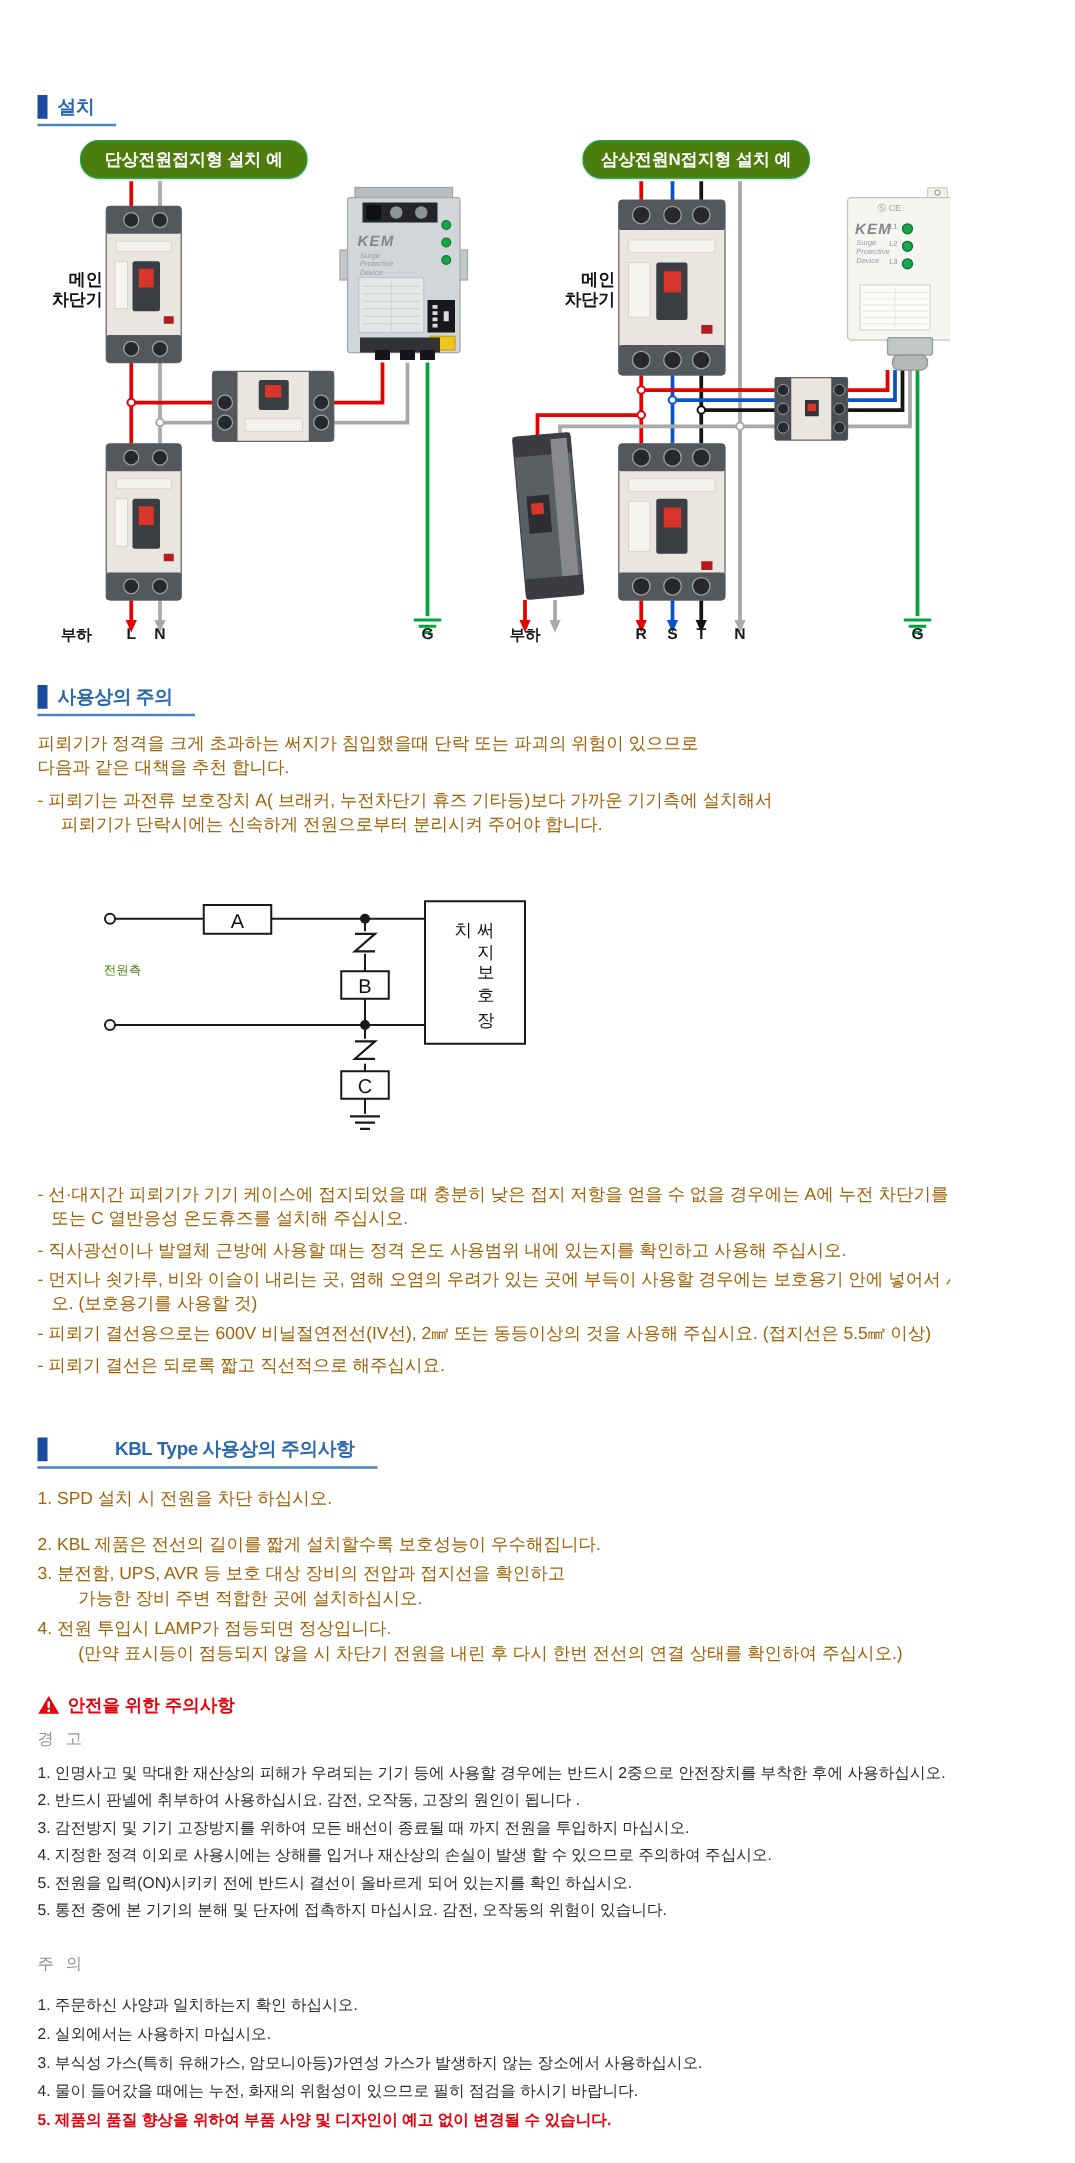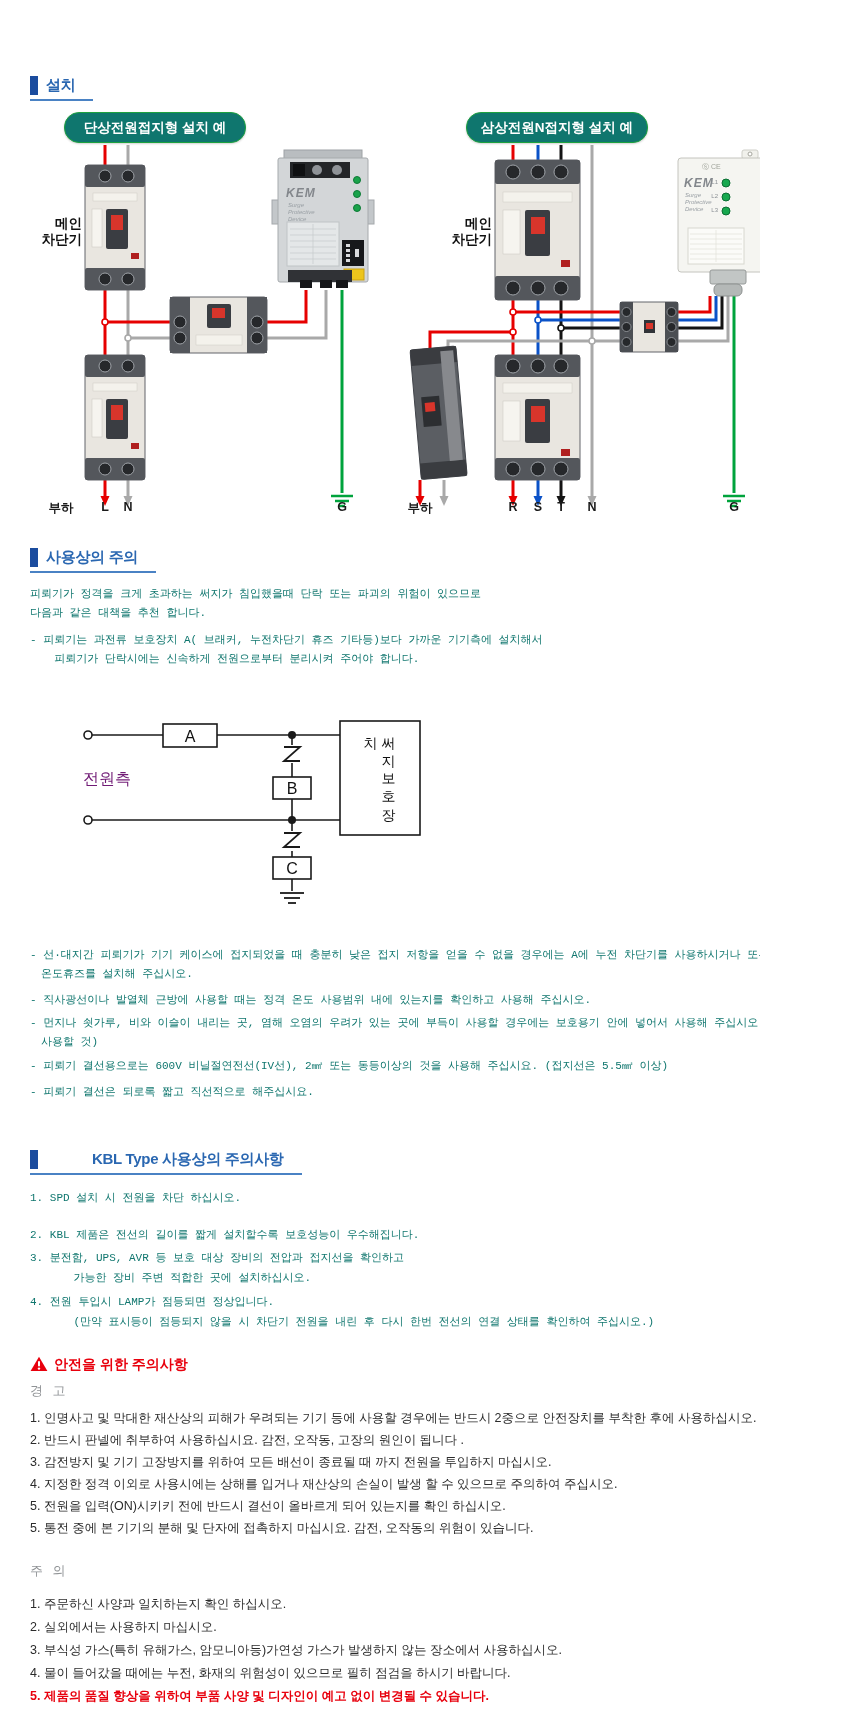--- a/index.html
+++ b/index.html
@@ -5,41 +5,41 @@
   html,body{margin:0;padding:0;background:#fff;}
   .page{position:relative;width:760px;height:1730px;background:#fff;overflow:hidden;
         font-family:"Liberation Sans","DejaVu Sans",sans-serif;color:#222;}
   
   .hdr{position:absolute;display:flex;align-items:center;border-bottom:2px solid #4a82c4;
        padding:0 18px 4px 0;}
   .hdr .bar{width:8px;height:19px;background:#1b4c9e;margin-right:8px;}
   .hdr .t{font-size:15px;font-weight:700;color:#2a67b1;letter-spacing:-0.3px;}
   
   .badge{position:absolute;width:180px;height:29px;line-height:29px;border-radius:15px;
-         background:#0f766e;border:1px solid #1da23f;color:#fff;font-weight:700;
+         background:#4d7c0f;border:1px solid #1da23f;color:#fff;font-weight:700;
          font-size:13.5px;text-align:center;box-shadow:0 1px 2px rgba(0,0,0,.18);}
   
   .blabel{position:absolute;font-size:13.5px;font-weight:700;line-height:16px;
           text-align:right;white-space:pre-line;color:#111;}
   .klabel{position:absolute;font-size:12.5px;font-weight:700;color:#1a1a1a;text-align:center;}
   .kem{position:absolute;font-style:italic;font-weight:700;color:#83878c;font-size:12px;letter-spacing:1px;}
   .kemsub{position:absolute;font-size:6px;line-height:7px;color:#9aa0a5;font-style:italic;white-space:pre-line;}
   .certs{position:absolute;font-size:7px;color:#a0a49b;}
   .ledlab{position:absolute;font-size:6px;color:#8a8f94;width:14px;text-align:right;}
   
-  .txt{position:absolute;left:30px;width:806px;font-size:11px;line-height:19px;color:#0f766e;
-       white-space:pre-line;font-family:Liberation Mono, monospace;}
+  .txt{position:absolute;left:30px;width:806px;font-size:14px;line-height:19px;color:#a16207;
+       white-space:pre-line;}
   .bullet{padding-left:11px;text-indent:-11px;white-space:pre-line;}
   .numitem{padding-left:17px;text-indent:-17px;white-space:pre-line;line-height:20px;margin-bottom:2px;}
   .list{position:absolute;left:30px;width:808px;font-size:12.5px;color:#2b2b2b;}
   .glabel{position:absolute;left:30px;font-size:13px;color:#909396;letter-spacing:3px;}
   .safety{position:absolute;left:30px;display:flex;align-items:flex-start;gap:6px;}
   .safety .t{font-size:14px;font-weight:700;color:#e8000d;}
   .red-item{color:#e8000d;font-weight:700;}
-  .srclabel{position:absolute;font-size:16px;color:#701a75;}
+  .srclabel{position:absolute;font-size:10px;color:#4d7c0f;}
   .spdvert{position:absolute;writing-mode:vertical-rl;text-orientation:upright;
            font-size:14px;letter-spacing:4px;color:#111;display:flex;align-items:center;justify-content:center;}
   svg{position:absolute;left:0;top:0;}
   svg text{font-family:"Liberation Sans","DejaVu Sans",sans-serif;}
 </style>
 </head>
 <body>
 
 <div class="page">
 

